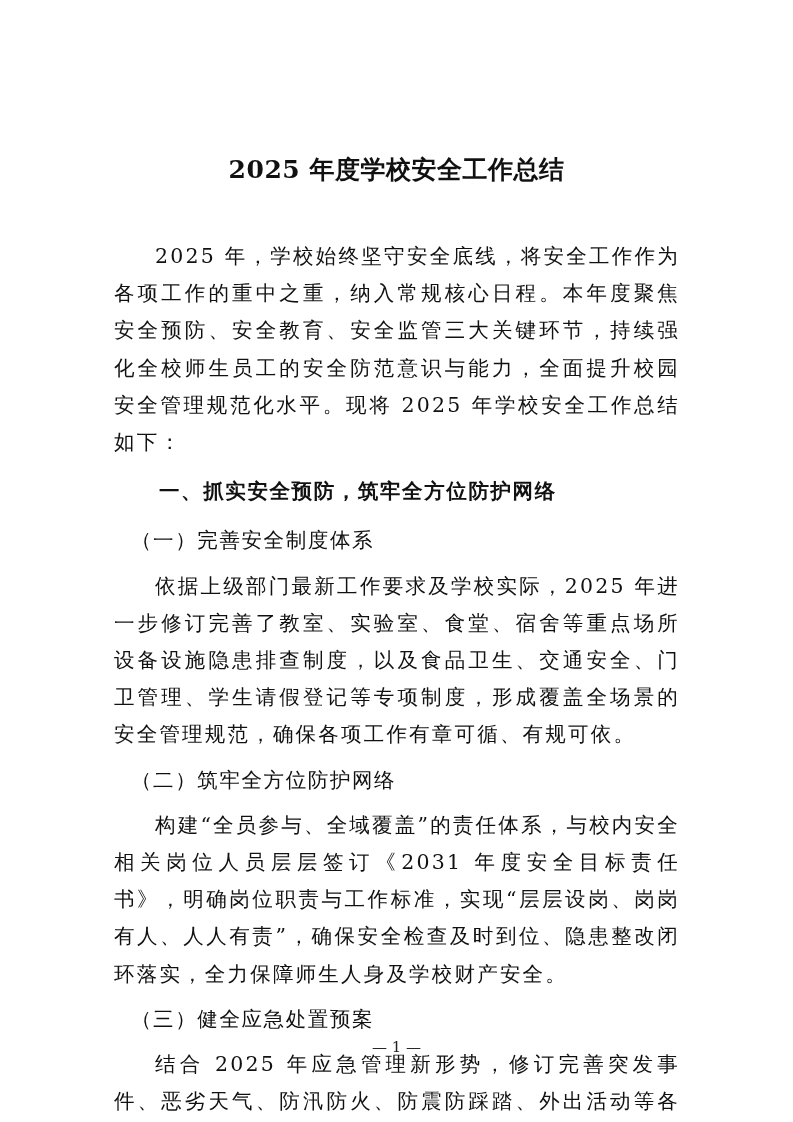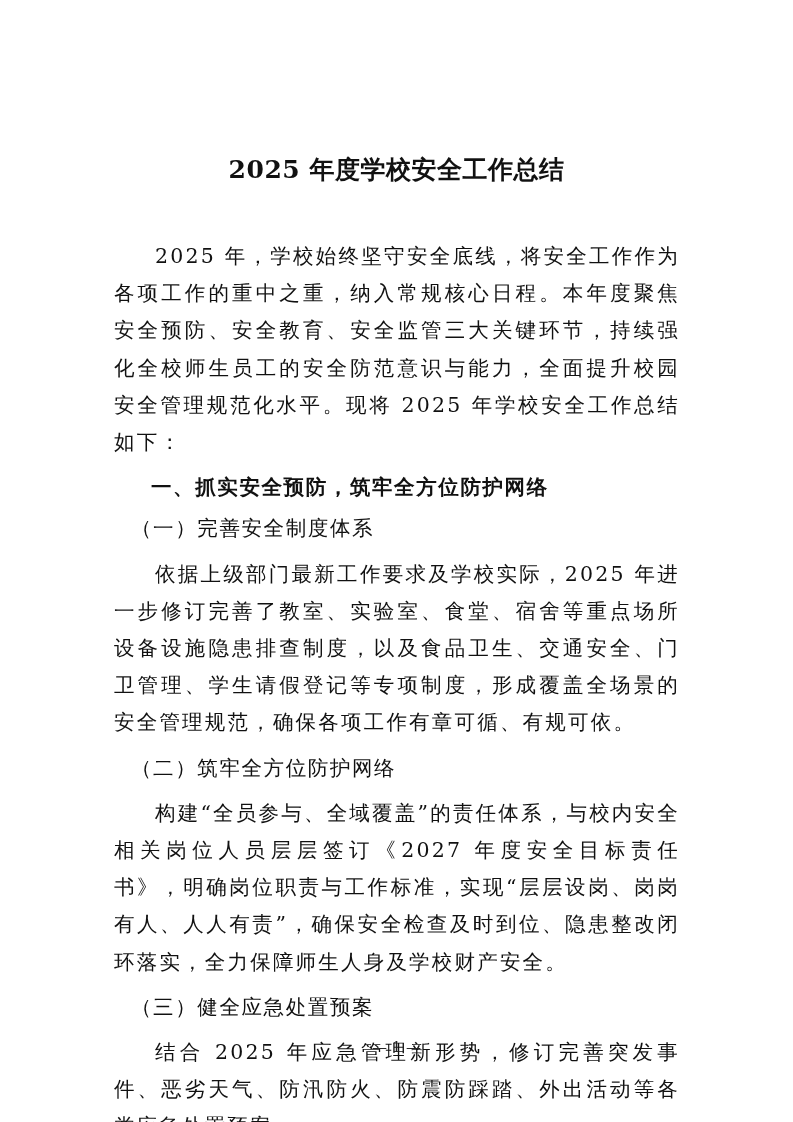--- a/index.html
+++ b/index.html
@@ -41,21 +41,21 @@
       line-height: 37.2px;
       text-align: justify;
       text-align-last: left;
     }
     .para {
       margin: 8px;
       text-indent: 41px;
       letter-spacing: 2.2px;
     }
     .h1 {
-      margin: 4px;
+      margin: 12px;
       text-indent: 41px;
       font-family: "DejaVu Sans", "Liberation Sans", sans-serif;
       font-weight: bold;
       letter-spacing: 1.6px;
     }
     .h2 {
       margin: 0;
       text-indent: 25px;
       font-family: "DejaVu Sans", "Liberation Sans", sans-serif;
       font-weight: normal;
@@ -77,20 +77,20 @@
   <div class="title">2025 年度学校安全工作总结</div>
 
   <div class="body">
     <p class="para">2025 年，学校始终坚守安全底线，将安全工作作为各项工作的重中之重，纳入常规核心日程。本年度聚焦安全预防、安全教育、安全监管三大关键环节，持续强化全校师生员工的安全防范意识与能力，全面提升校园安全管理规范化水平。现将 2025 年学校安全工作总结如下：</p>
     <p class="h1">一、抓实安全预防，筑牢全方位防护网络</p>
 
     <p class="h2">（一）完善安全制度体系</p>
     <p class="para">依据上级部门最新工作要求及学校实际，2025 年进一步修订完善了教室、实验室、食堂、宿舍等重点场所设备设施隐患排查制度，以及食品卫生、交通安全、门卫管理、学生请假登记等专项制度，形成覆盖全场景的安全管理规范，确保各项工作有章可循、有规可依。</p>
 
     <p class="h2">（二）筑牢全方位防护网络</p>
-    <p class="para">构建“全员参与、全域覆盖”的责任体系，与校内安全相关岗位人员层层签订《2027 年度安全目标责任书》，明确岗位职责与工作标准，实现“层层设岗、岗岗有人、人人有责”，确保安全检查及时到位、隐患整改闭环落实，全力保障师生人身及学校财产安全。</p>
+    <p class="para">构建“全员参与、全域覆盖”的责任体系，与校内安全相关岗位人员层层签订《2031 年度安全目标责任书》，明确岗位职责与工作标准，实现“层层设岗、岗岗有人、人人有责”，确保安全检查及时到位、隐患整改闭环落实，全力保障师生人身及学校财产安全。</p>
 
     <p class="h2">（三）健全应急处置预案</p>
     <p class="para">结合 2025 年应急管理新形势，修订完善突发事件、恶劣天气、防汛防火、防震防踩踏、外出活动等各类应急处置预案，</p>
   </div>
 
   <div class="page-number">— 1 —</div>
 </div>
 
 </body></html>

